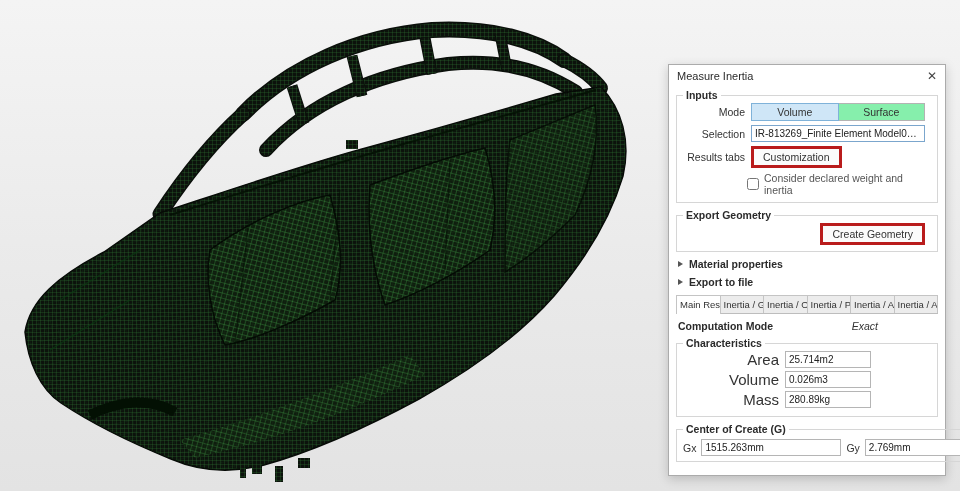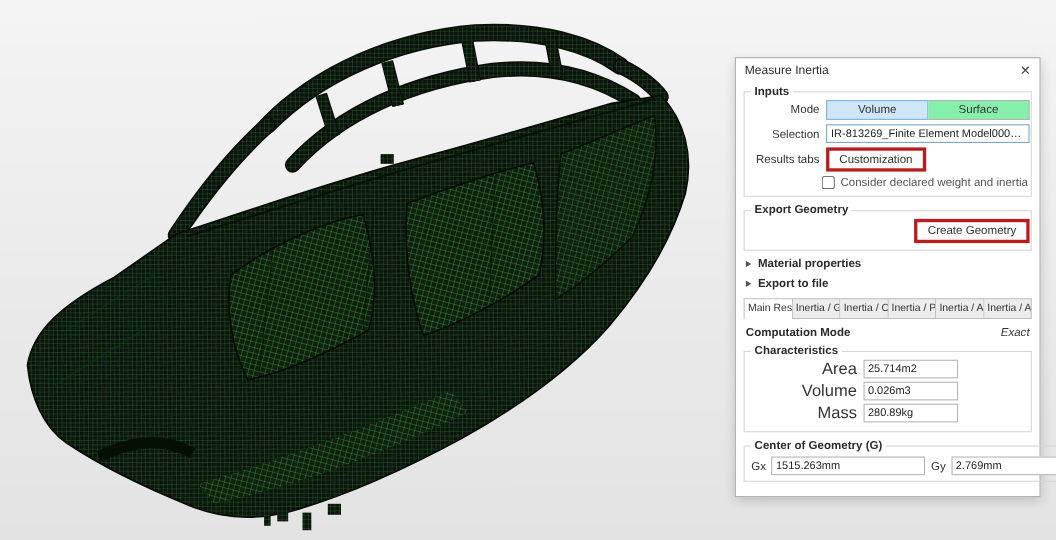--- a/index.html
+++ b/index.html
@@ -7,33 +7,33 @@
   body {
     width:960px; height:491px; overflow:hidden; position:relative;
     font-family:"Liberation Sans", sans-serif; font-size:11px; color:#333;
     background:linear-gradient(180deg,#f4f4f4 0%,#e9e9e9 60%,#e3e3e3 100%);
   }
   .viewport { position:absolute; left:0; top:0; width:660px; height:491px; }
   .viewport svg { display:block; }
 
   
   .dialog {
-    position:absolute; left:668px; top:52px; width:278px;
+    position:absolute; left:668px; top:64px; width:278px;
     background:#ffffff; border:1px solid #ababab;
     box-shadow:0 3px 10px rgba(0,0,0,0.18);
   }
   .titlebar {
     display:flex; justify-content:space-between; align-items:center;
     height:22px; padding:0 8px; font-size:11px; color:#2b2b2b;
   }
   .close-x { font-size:12px; color:#444; cursor:pointer; line-height:1; }
   .dlg-body { padding:2px 7px 7px 7px; }
 
   fieldset {
-    border:1px solid #d6d6d6; margin:0 0 6px 0; padding:2px 1px 5px 6px;
+    border:1px solid #d6d6d6; margin:0 0 6px 0; padding:2px 12px 5px 6px;
   }
   legend { font-weight:bold; font-size:10.5px; color:#2b2b2b; padding:0 3px; }
 
   .row { display:flex; align-items:center; margin-bottom:4px; }
   .row:last-child { margin-bottom:1px; }
   .lbl { width:62px; flex-shrink:0; text-align:right; margin-right:6px; font-size:10.5px; color:#333; }
 
   .seg-group { flex:1; display:flex; }
   .seg {
     flex:1; text-align:center; font-size:10.5px; padding:2px 0;
@@ -71,21 +71,21 @@
     flex:1; min-width:0; white-space:nowrap; overflow:hidden;
     font-size:9.5px; padding:3px 3px; text-align:left; color:#333;
     border:1px solid #c4c4c4; border-bottom:none; background:#ececec;
     cursor:pointer;
   }
   .tab + .tab { border-left:none; }
   .tab.active { background:#ffffff; position:relative; margin-bottom:-1px; padding-bottom:4px; }
 
   .comp-row { display:flex; align-items:center; margin:6px 2px 5px 2px; }
   .comp-label { font-weight:bold; font-size:10.5px; color:#2b2b2b; }
-  .comp-value { font-style:italic; font-size:10.5px; color:#333; margin-left:auto; }
+  .comp-value { font-style:italic; font-size:10.5px; color:#333; margin-left:auto; margin-right:58px; }
 
   .crow { display:flex; align-items:center; margin-bottom:3px; }
   .clbl { width:96px; flex-shrink:0; text-align:right; margin-right:6px; font-size:15px; }
   input.cval, input.gval {
     height:17px; font-size:10px; padding:1px 3px; border:1px solid #b5b5b5;
     color:#222; background:#fff; font-family:"Liberation Sans", sans-serif;
   }
   input.cval { width:86px; }
   .cog-row { display:flex; align-items:center; gap:5px; margin-top:2px; }
   .glbl { flex-shrink:0; font-size:10.5px; }
@@ -228,21 +228,21 @@
         <span class="clbl">Volume</span>
         <input class="cval" readonly="" value="0.026m3" style="">
       </div>
       <div class="crow">
         <span class="clbl">Mass</span>
         <input class="cval" readonly="" value="280.89kg" style="">
       </div>
     </fieldset>
 
     <fieldset>
-      <legend>Center of Geometry (G)</legend>
+      <legend>Center of Create (G)</legend>
       <div class="cog-row">
         <span class="glbl">Gx</span>
         <input class="gval" readonly="" value="1515.263mm" style="">
         <span class="glbl">Gy</span>
         <input class="gval" readonly="" value="2.769mm" style="">
 
       </div>
     </fieldset>
 
 

